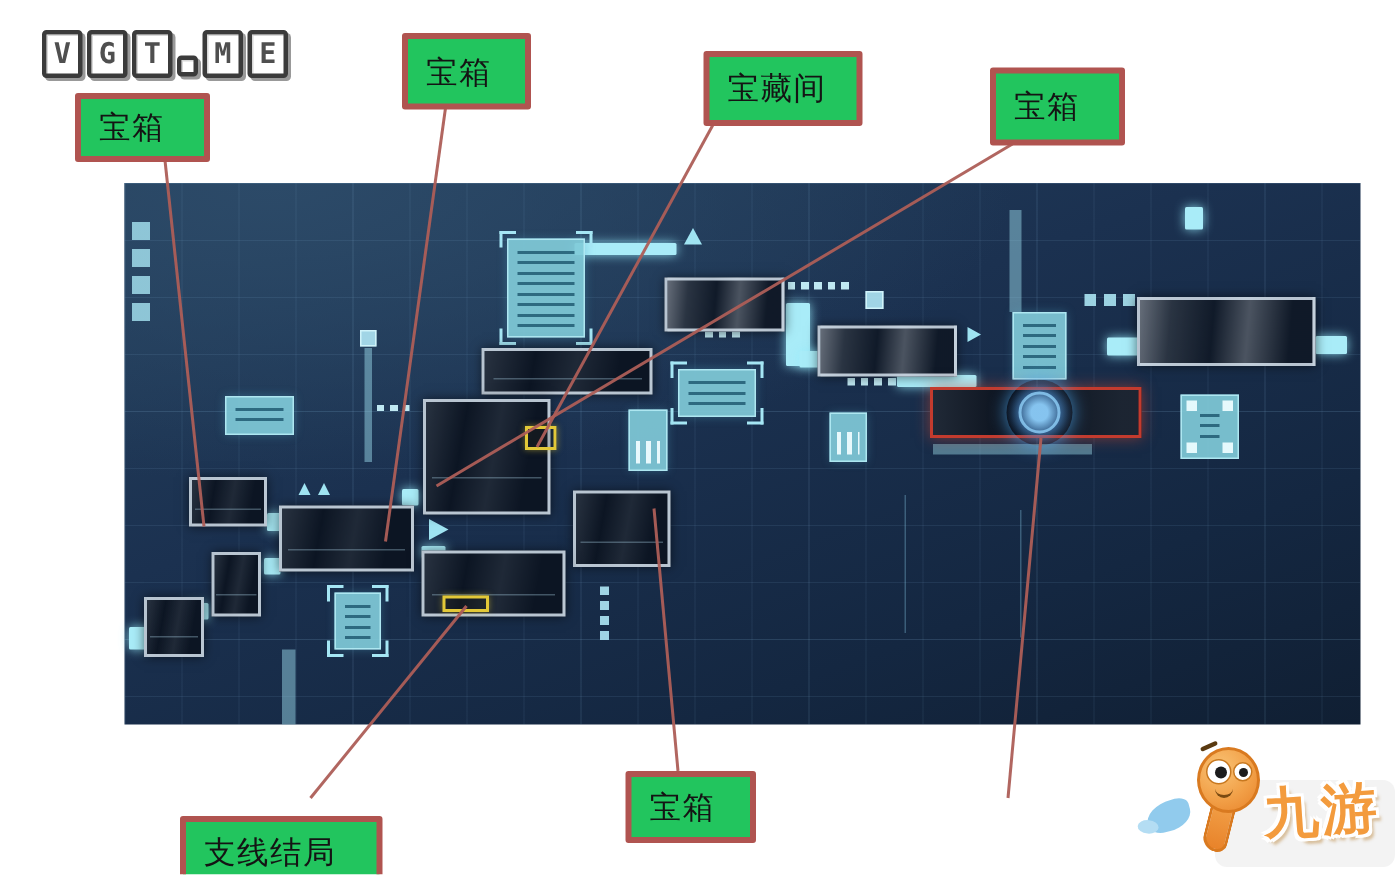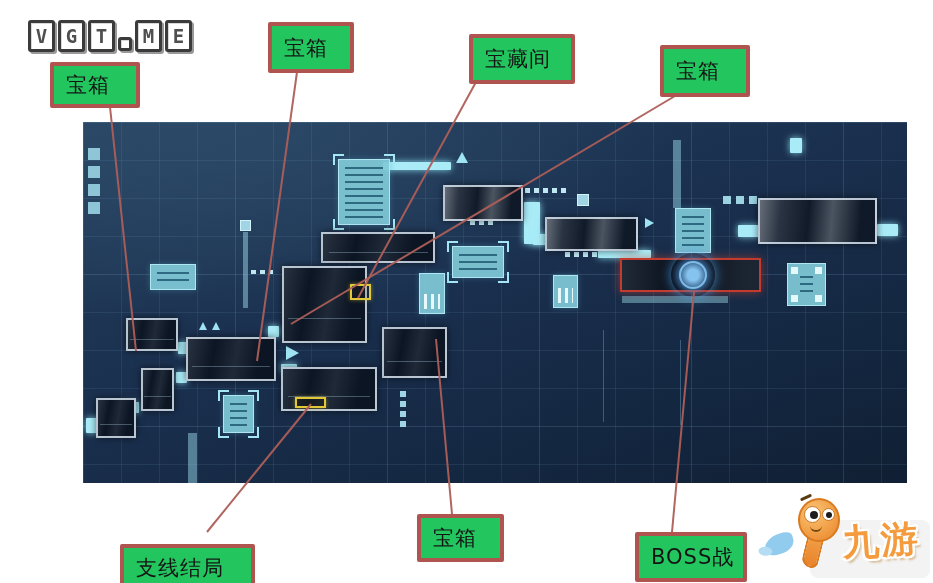--- a/index.html
+++ b/index.html
@@ -239,21 +239,20 @@
     <line x1="452" y1="514" x2="436" y2="339"></line>
     <line x1="672" y1="532" x2="694" y2="292"></line>
   </svg>
 
   <div class="ann-label" style="left:50px; top:62px; width:90px; height:46px;">宝箱</div>
   <div class="ann-label" style="left:268px; top:22px; width:86px; height:51px;">宝箱</div>
   <div class="ann-label" style="left:447px; top:34px; width:106px; height:50px;margin-left:22px;">宝藏间</div>
   <div class="ann-label" style="left:660px; top:45px; width:90px; height:52px;">宝箱</div>
   <div class="ann-label" style="left:120px; top:544px; width:135px; height:48px;">支线结局</div>
   <div class="ann-label" style="left:417px; top:514px; width:87px; height:48px;">宝箱</div>
-  <div class="ann-label" style="left:635px; top:532px; width:112px; height:50px;">BOSS战</div>
 
   <div class="jiuyou">
     <div class="jy-back"></div>
     <div class="jy-bird"></div>
     <div class="jy-tail"></div>
     <div class="jy-body"></div>
     <div class="jy-brow"></div>
     <div class="jy-eye1"></div>
     <div class="jy-eye2"></div>
     <div class="jy-mouth"></div>

